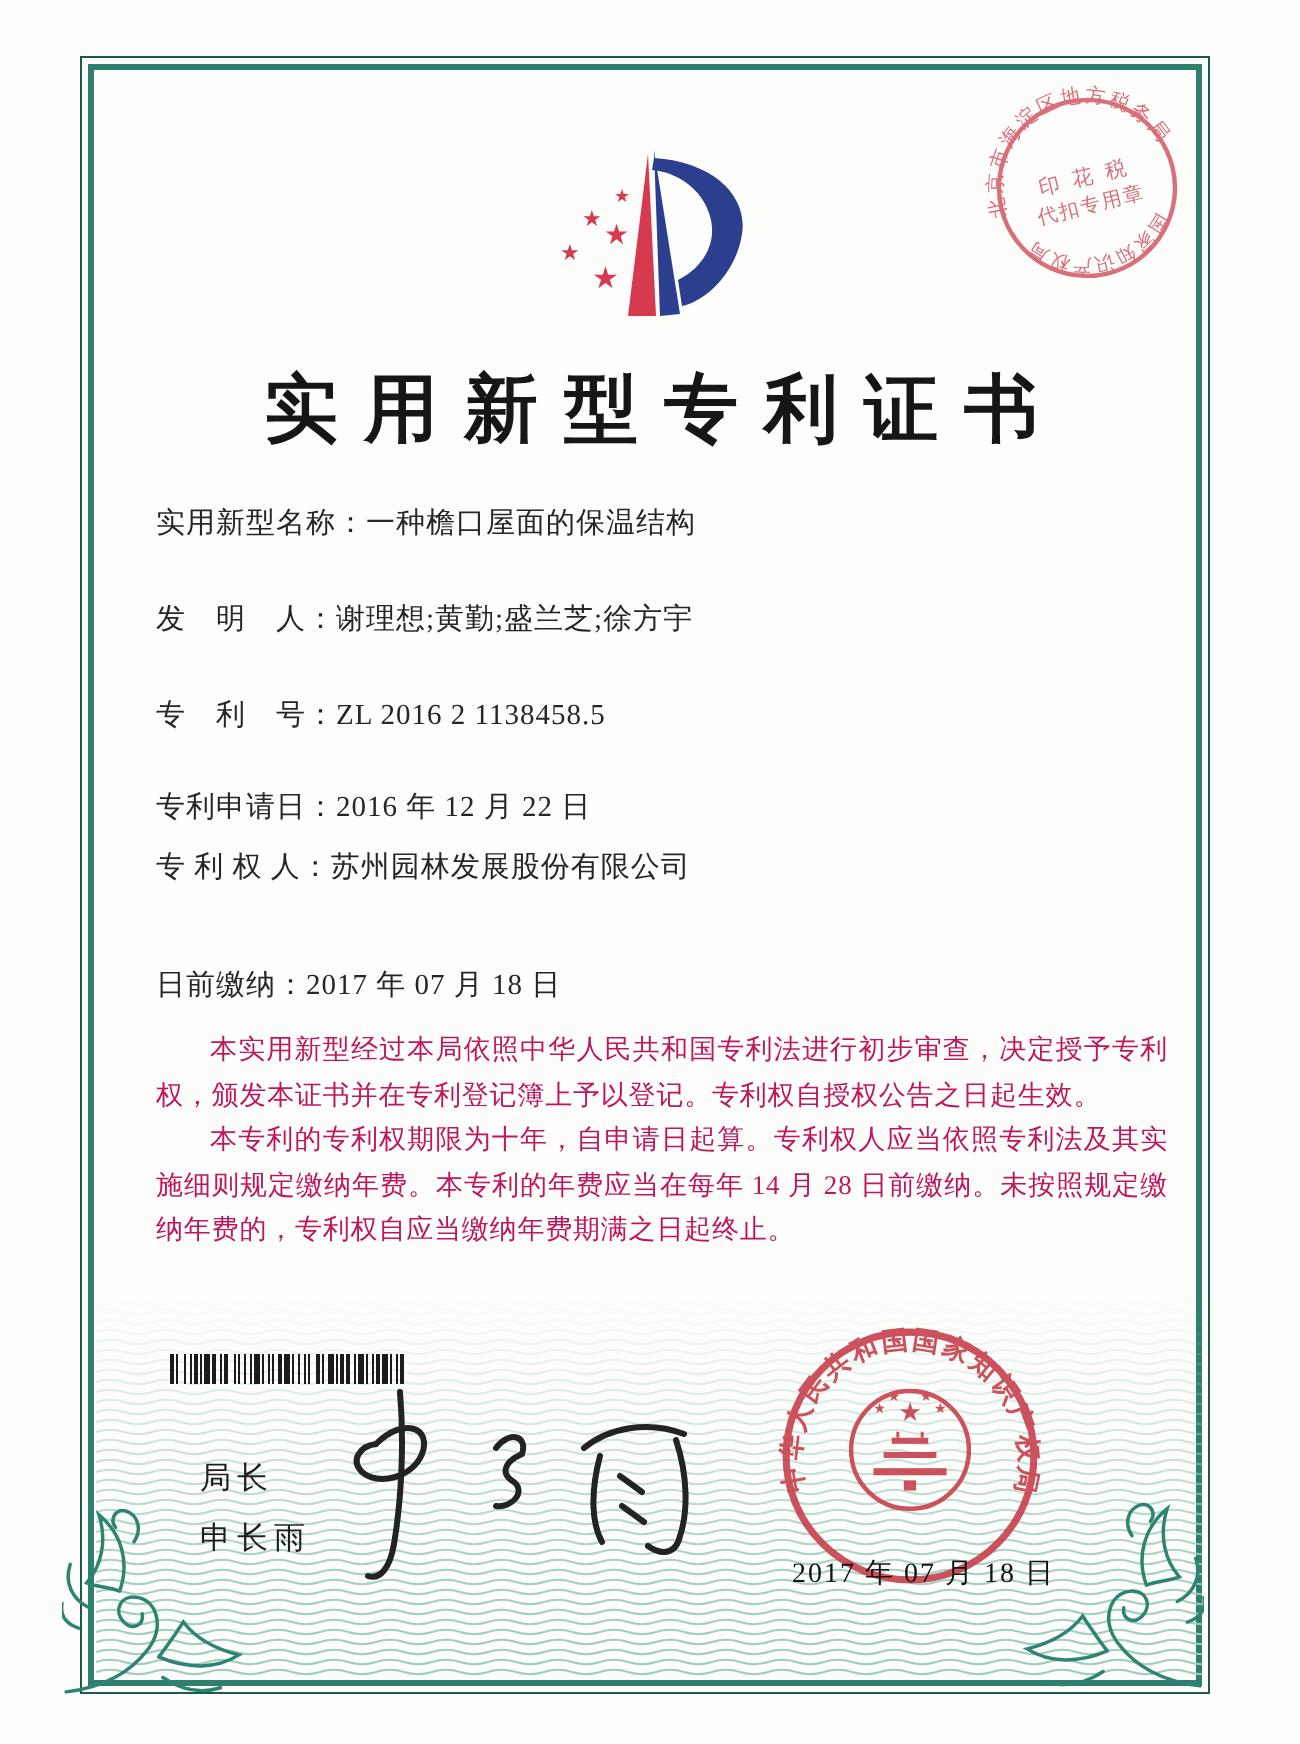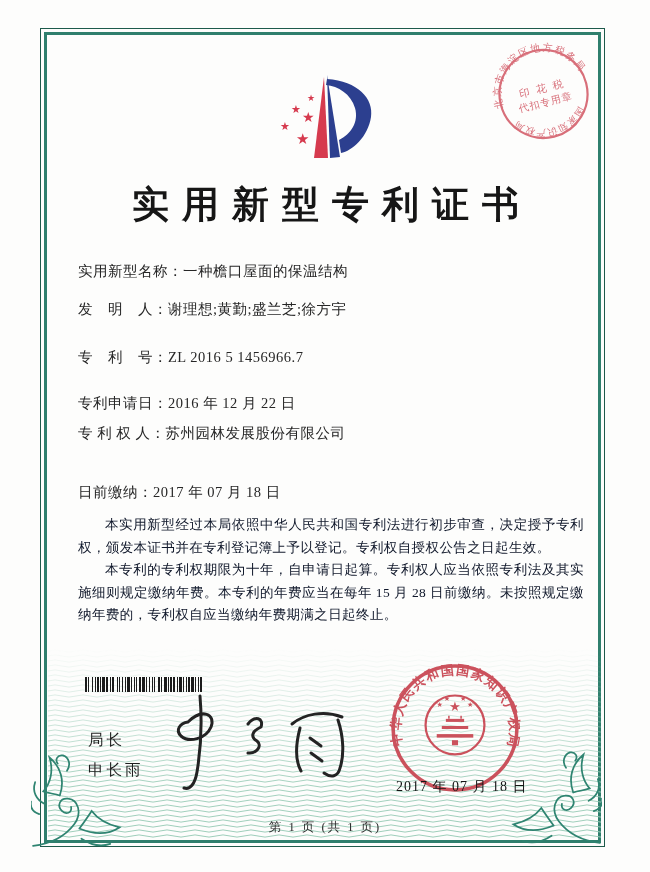--- a/index.html
+++ b/index.html
@@ -20,32 +20,32 @@
     -webkit-mask-image:linear-gradient(180deg, transparent 0%, rgba(0,0,0,.45) 35%, rgba(0,0,0,.9) 70%, #000 100%);
     mask-image:linear-gradient(180deg, transparent 0%, rgba(0,0,0,.45) 35%, rgba(0,0,0,.9) 70%, #000 100%);
   }
   .cert-no { position:absolute; left:74px; top:77px; font-size:14px; letter-spacing:2px; color:#3a3a3a; }
   .logo { position:absolute; left:267px; top:70px; width:122px; height:100px; }
   .tax-stamp { position:absolute; left:492px; top:42px; width:102px; height:100px; transform:rotate(-14deg); opacity:.9; }
   .title { position:absolute; left:0; top:180px; width:100%; text-align:center;
     font-size:37px; font-weight:bold; letter-spacing:13px; margin-left:7px; color:#161616; }
   .fields { position:absolute; left:78px; top:252px; width:500px; font-size:14.5px; color:#262626; letter-spacing:.5px; }
   .field-row { position:absolute; left:0; white-space:nowrap; }
-  .field-row:nth-child(1){ top:10px;font-family:Liberation Serif, serif; }
+  .field-row:nth-child(1){ top:0;font-family:Liberation Serif, serif; }
   .field-row:nth-child(2){ top:48px; }
   .field-row:nth-child(3){ top:96px; }
   .field-row:nth-child(4){ top:142px; }
   .field-row:nth-child(5){ top:172px; }
   .field-row:nth-child(6){ top:231px; }
   .field-label { color:#262626; }
   .body-text { position:absolute; left:78px; top:514px; width:506px;
-    font-size:13.5px; line-height:22.5px; text-align:justify; color:#0f172a; letter-spacing:.4px; }
+    font-size:13.5px; line-height:22.5px; text-align:justify; color:#be185d; letter-spacing:.4px; }
   .body-text p { text-indent:2em; margin:0; }
   .barcode { position:absolute; left:85px; top:677px; width:160px; height:15px; font-size:0; white-space:nowrap; overflow:hidden; }
-  .signer { position:absolute; left:88px; top:725px; font-size:15.5px; line-height:30px; letter-spacing:3px; color:#1f1f1f; font-family:"Liberation Sans","DejaVu Sans",sans-serif; }
+  .signer { position:absolute; left:100px; top:725px; font-size:15.5px; line-height:30px; letter-spacing:3px; color:#1f1f1f; font-family:"Liberation Sans","DejaVu Sans",sans-serif; }
   .signature { position:absolute; left:152px; top:690px; width:215px; height:108px; }
   .seal { position:absolute; left:389px; top:662px; width:132px; height:132px; opacity:.92; }
   .seal-date { position:absolute; left:396px; top:778px; font-size:14px; letter-spacing:1px; color:#141414; white-space:nowrap; }
   .footer { position:absolute; left:0; top:819px; width:100%; text-align:center; font-size:12.5px; letter-spacing:2px; color:#2c2c2c; }
   .ornament { position:absolute; width:108px; height:108px; }
   .ornament.br { left:494px; top:737px; }
   .ornament.bl { left:31px; top:740px; transform:scaleX(-1); }
   svg text { font-family:"Liberation Serif","DejaVu Serif",serif; }
 </style>
 </head>
@@ -115,36 +115,36 @@
   <div class="title">实用新型专利证书</div>
 
   <div class="fields">
     <div class="field-row">
       <span class="field-label">实用新型名称：</span><span>一种檐口屋面的保温结构</span>
     </div>
     <div class="field-row">
       <span class="field-label">发　明　人：</span><span>谢理想;黄勤;盛兰芝;徐方宇</span>
     </div>
     <div class="field-row">
-      <span class="field-label">专　利　号：</span><span>ZL 2016 5 1456966.7</span>
+      <span class="field-label">专　利　号：</span><span>ZL 2016 2 1138458.5</span>
     </div>
     <div class="field-row">
       <span class="field-label">专利申请日：</span><span>2016 年 12 月 22 日</span>
     </div>
     <div class="field-row">
       <span class="field-label">专 利 权 人：</span><span>苏州园林发展股份有限公司</span>
     </div>
     <div class="field-row">
       <span class="field-label">日前缴纳：</span><span>2017 年 07 月 18 日</span>
     </div>
   </div>
 
   <div class="body-text">
     <p>本实用新型经过本局依照中华人民共和国专利法进行初步审查，决定授予专利权，颁发本证书并在专利登记簿上予以登记。专利权自授权公告之日起生效。</p>
-    <p>本专利的专利权期限为十年，自申请日起算。专利权人应当依照专利法及其实施细则规定缴纳年费。本专利的年费应当在每年 15 月 28 日前缴纳。未按照规定缴纳年费的，专利权自应当缴纳年费期满之日起终止。</p>
+    <p>本专利的专利权期限为十年，自申请日起算。专利权人应当依照专利法及其实施细则规定缴纳年费。本专利的年费应当在每年 14 月 28 日前缴纳。未按照规定缴纳年费的，专利权自应当缴纳年费期满之日起终止。</p>
   </div>
 
   <div class="barcode"><span style="display: inline-block; height: 15px; width: 2px; background: rgb(27, 27, 27);"></span><span style="display: inline-block; height: 15px; width: 1px; background: transparent;"></span><span style="display: inline-block; height: 15px; width: 1px; background: rgb(27, 27, 27);"></span><span style="display: inline-block; height: 15px; width: 3px; background: transparent;"></span><span style="display: inline-block; height: 15px; width: 1px; background: rgb(27, 27, 27);"></span><span style="display: inline-block; height: 15px; width: 2px; background: transparent;"></span><span style="display: inline-block; height: 15px; width: 1px; background: rgb(27, 27, 27);"></span><span style="display: inline-block; height: 15px; width: 1px; background: transparent;"></span><span style="display: inline-block; height: 15px; width: 2px; background: rgb(27, 27, 27);"></span><span style="display: inline-block; height: 15px; width: 1px; background: transparent;"></span><span style="display: inline-block; height: 15px; width: 1px; background: rgb(27, 27, 27);"></span><span style="display: inline-block; height: 15px; width: 1px; background: transparent;"></span><span style="display: inline-block; height: 15px; width: 3px; background: rgb(27, 27, 27);"></span><span style="display: inline-block; height: 15px; width: 1px; background: transparent;"></span><span style="display: inline-block; height: 15px; width: 2px; background: rgb(27, 27, 27);"></span><span style="display: inline-block; height: 15px; width: 2px; background: transparent;"></span><span style="display: inline-block; height: 15px; width: 1px; background: rgb(27, 27, 27);"></span><span style="display: inline-block; height: 15px; width: 1px; background: transparent;"></span><span style="display: inline-block; height: 15px; width: 2px; background: rgb(27, 27, 27);"></span><span style="display: inline-block; height: 15px; width: 3px; background: transparent;"></span><span style="display: inline-block; height: 15px; width: 1px; background: rgb(27, 27, 27);"></span><span style="display: inline-block; height: 15px; width: 1px; background: transparent;"></span><span style="display: inline-block; height: 15px; width: 1px; background: rgb(27, 27, 27);"></span><span style="display: inline-block; height: 15px; width: 2px; background: transparent;"></span><span style="display: inline-block; height: 15px; width: 1px; background: rgb(27, 27, 27);"></span><span style="display: inline-block; height: 15px; width: 2px; background: transparent;"></span><span style="display: inline-block; height: 15px; width: 1px; background: rgb(27, 27, 27);"></span><span style="display: inline-block; height: 15px; width: 1px; background: transparent;"></span><span style="display: inline-block; height: 15px; width: 3px; background: rgb(27, 27, 27);"></span><span style="display: inline-block; height: 15px; width: 1px; background: transparent;"></span><span style="display: inline-block; height: 15px; width: 1px; background: rgb(27, 27, 27);"></span><span style="display: inline-block; height: 15px; width: 2px; background: transparent;"></span><span style="display: inline-block; height: 15px; width: 1px; background: rgb(27, 27, 27);"></span><span style="display: inline-block; height: 15px; width: 1px; background: transparent;"></span><span style="display: inline-block; height: 15px; width: 1px; background: rgb(27, 27, 27);"></span><span style="display: inline-block; height: 15px; width: 2px; background: transparent;"></span><span style="display: inline-block; height: 15px; width: 2px; background: rgb(27, 27, 27);"></span><span style="display: inline-block; height: 15px; width: 1px; background: transparent;"></span><span style="display: inline-block; height: 15px; width: 3px; background: rgb(27, 27, 27);"></span><span style="display: inline-block; height: 15px; width: 1px; background: transparent;"></span><span style="display: inline-block; height: 15px; width: 1px; background: rgb(27, 27, 27);"></span><span style="display: inline-block; height: 15px; width: 2px; background: transparent;"></span><span style="display: inline-block; height: 15px; width: 1px; background: rgb(27, 27, 27);"></span><span style="display: inline-block; height: 15px; width: 2px; background: transparent;"></span><span style="display: inline-block; height: 15px; width: 1px; background: rgb(27, 27, 27);"></span><span style="display: inline-block; height: 15px; width: 1px; background: transparent;"></span><span style="display: inline-block; height: 15px; width: 1px; background: rgb(27, 27, 27);"></span><span style="display: inline-block; height: 15px; width: 3px; background: transparent;"></span><span style="display: inline-block; height: 15px; width: 2px; background: rgb(27, 27, 27);"></span><span style="display: inline-block; height: 15px; width: 1px; background: transparent;"></span><span style="display: inline-block; height: 15px; width: 1px; background: rgb(27, 27, 27);"></span><span style="display: inline-block; height: 15px; width: 2px; background: transparent;"></span><span style="display: inline-block; height: 15px; width: 3px; background: rgb(27, 27, 27);"></span><span style="display: inline-block; height: 15px; width: 1px; background: transparent;"></span><span style="display: inline-block; height: 15px; width: 1px; background: rgb(27, 27, 27);"></span><span style="display: inline-block; height: 15px; width: 1px; background: transparent;"></span><span style="display: inline-block; height: 15px; width: 2px; background: rgb(27, 27, 27);"></span><span style="display: inline-block; height: 15px; width: 1px; background: transparent;"></span><span style="display: inline-block; height: 15px; width: 2px; background: rgb(27, 27, 27);"></span><span style="display: inline-block; height: 15px; width: 2px; background: transparent;"></span><span style="display: inline-block; height: 15px; width: 1px; background: rgb(27, 27, 27);"></span><span style="display: inline-block; height: 15px; width: 1px; background: transparent;"></span><span style="display: inline-block; height: 15px; width: 3px; background: rgb(27, 27, 27);"></span><span style="display: inline-block; height: 15px; width: 1px; background: transparent;"></span><span style="display: inline-block; height: 15px; width: 1px; background: rgb(27, 27, 27);"></span><span style="display: inline-block; height: 15px; width: 2px; background: transparent;"></span><span style="display: inline-block; height: 15px; width: 1px; background: rgb(27, 27, 27);"></span><span style="display: inline-block; height: 15px; width: 1px; background: transparent;"></span><span style="display: inline-block; height: 15px; width: 2px; background: rgb(27, 27, 27);"></span><span style="display: inline-block; height: 15px; width: 1px; background: transparent;"></span><span style="display: inline-block; height: 15px; width: 3px; background: rgb(27, 27, 27);"></span><span style="display: inline-block; height: 15px; width: 1px; background: transparent;"></span><span style="display: inline-block; height: 15px; width: 1px; background: rgb(27, 27, 27);"></span><span style="display: inline-block; height: 15px; width: 2px; background: transparent;"></span><span style="display: inline-block; height: 15px; width: 1px; background: rgb(27, 27, 27);"></span><span style="display: inline-block; height: 15px; width: 1px; background: transparent;"></span><span style="display: inline-block; height: 15px; width: 2px; background: rgb(27, 27, 27);"></span><span style="display: inline-block; height: 15px; width: 1px; background: transparent;"></span></div>
 
   <div class="signer">
     <div>局长</div>
     <div>申长雨</div>
   </div>
 
   <svg class="signature" viewBox="0 0 215 108">
@@ -178,15 +178,14 @@
       <rect x="56" y="56" width="18" height="3" fill="#c84450"></rect>
       <rect x="52" y="63" width="26" height="3" fill="#c84450"></rect>
       <rect x="47" y="71" width="36" height="3.5" fill="#c84450"></rect>
       <rect x="62" y="77" width="6" height="5" fill="#c84450"></rect>
       <path d="M 59,56 v-3 M 71,56 v-3" stroke="#c84450" stroke-width="1.5"></path>
     </g>
   </svg>
 
   <div class="seal-date">2017 年 07 月 18 日</div>
 
-  <div class="footer">第 1 页 (共 1 页)</div>
 
 </div>
 
 </body></html>

